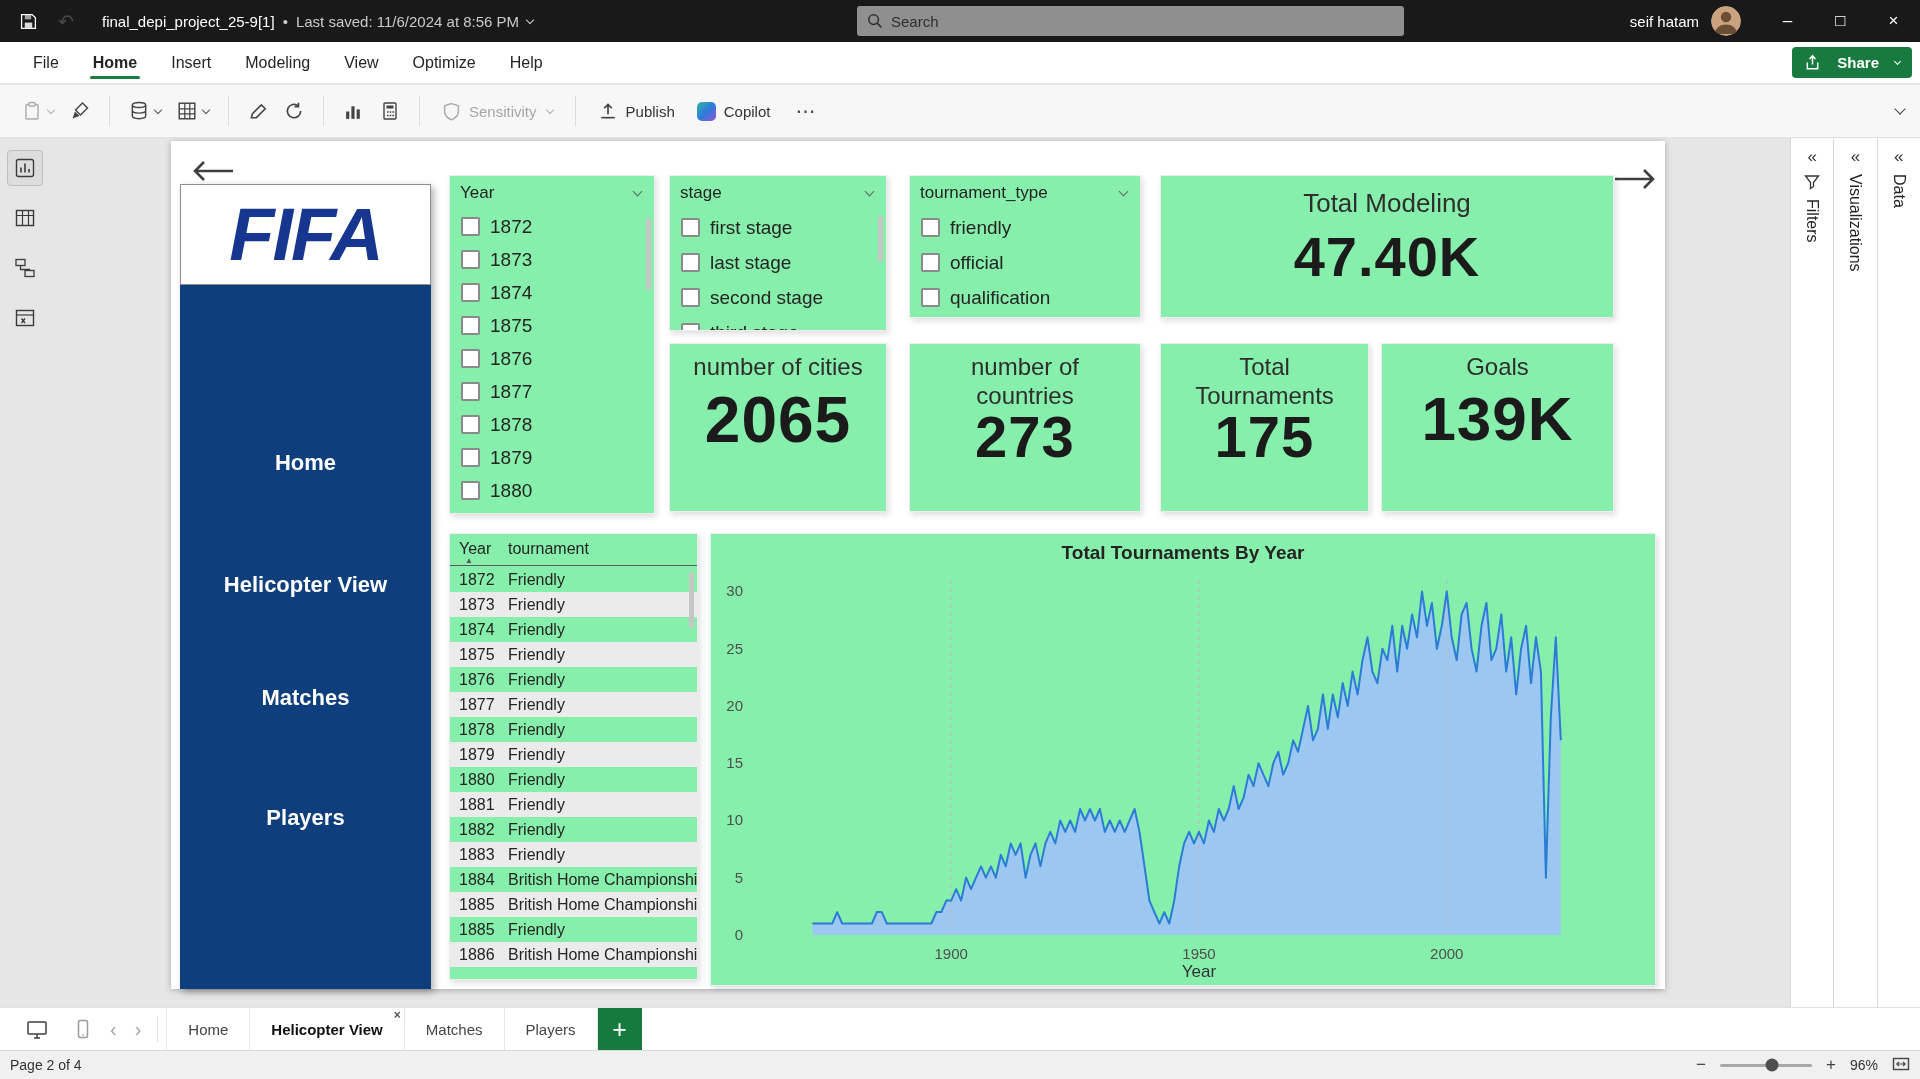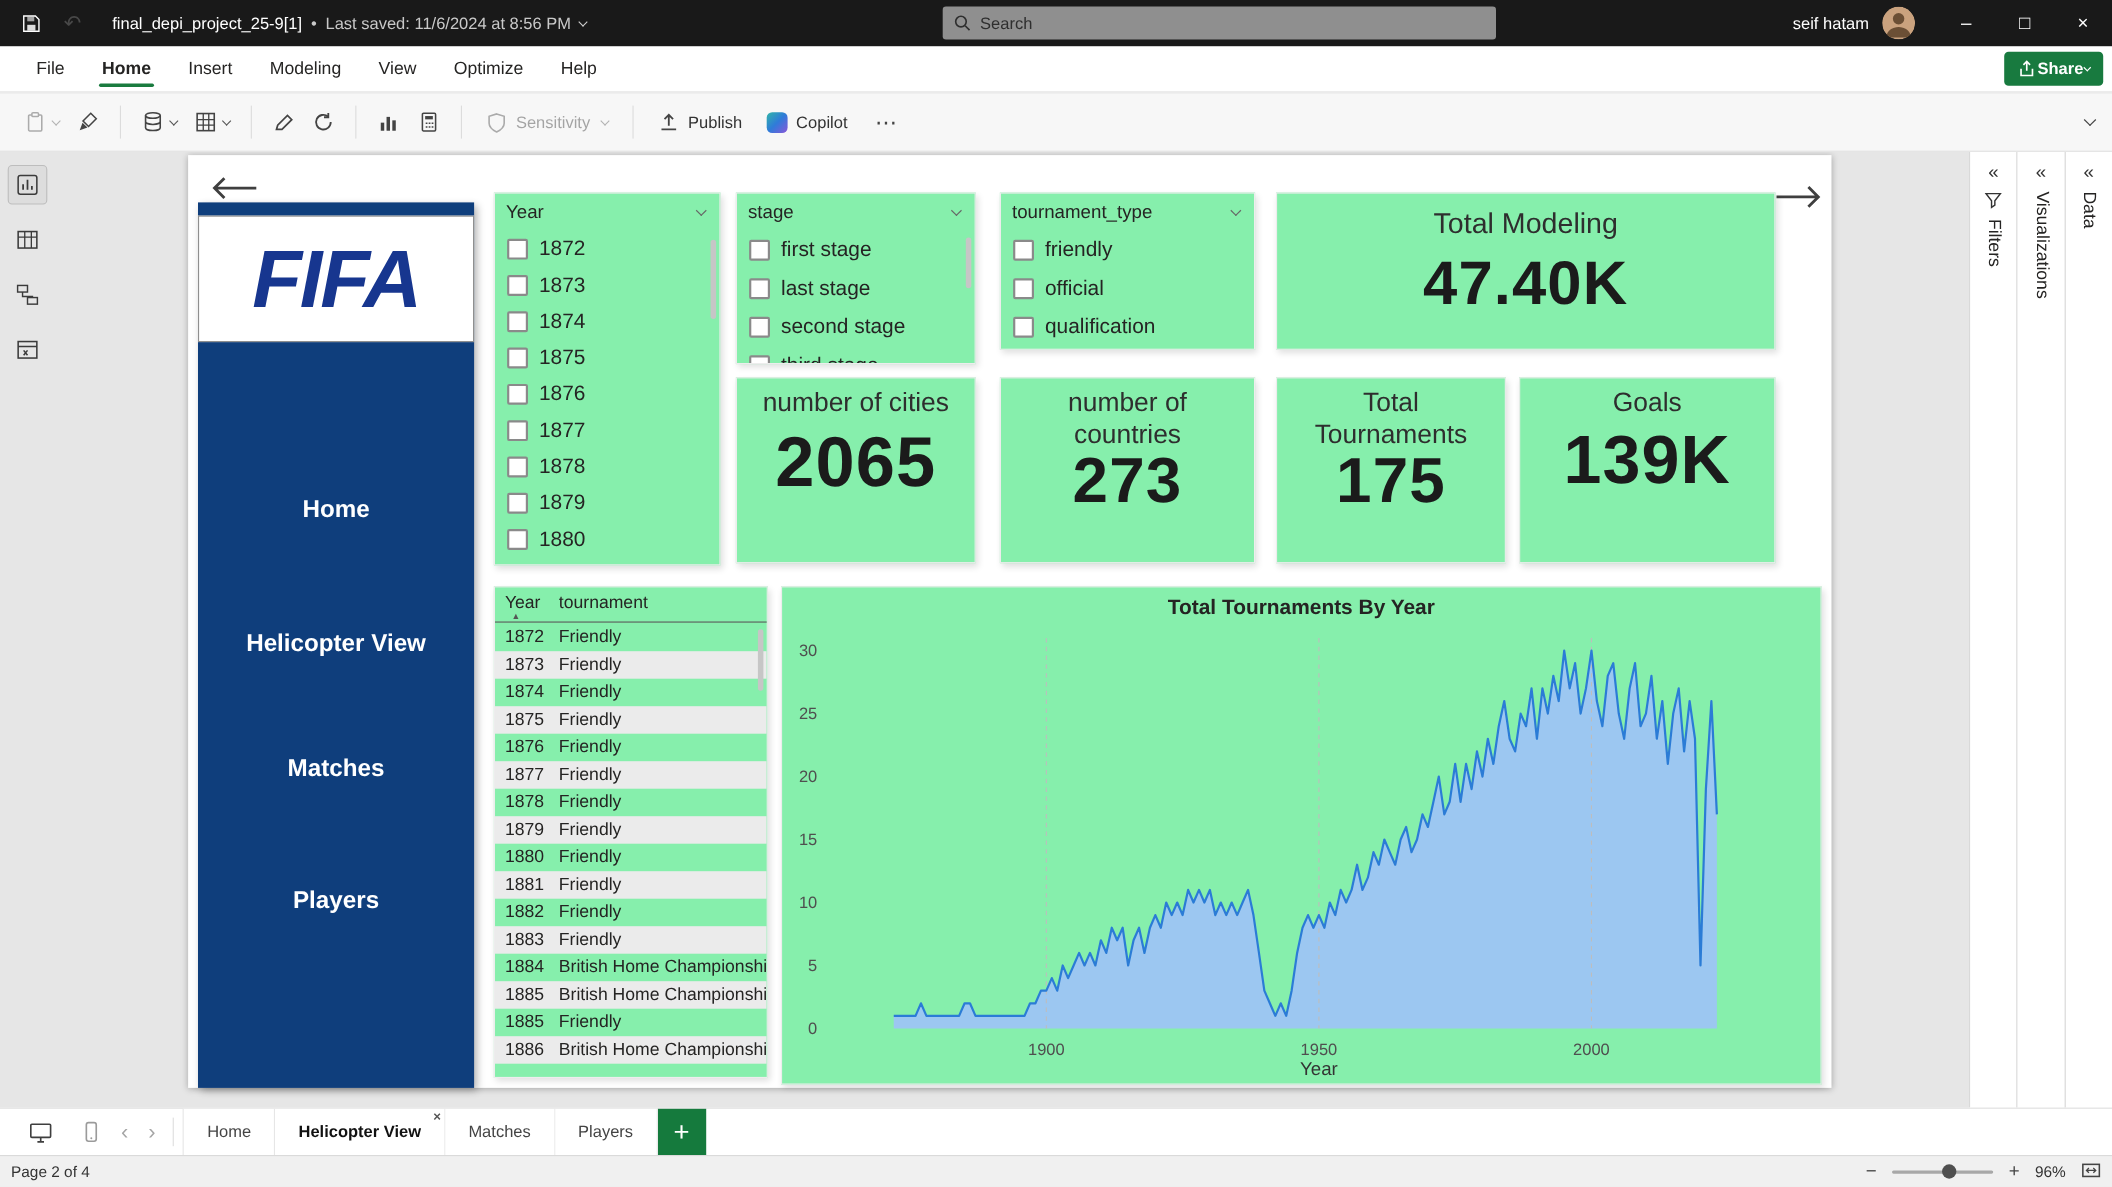--- a/index.html
+++ b/index.html
@@ -8,34 +8,34 @@
   .app{position:absolute;inset:0}
   .chev{display:inline-block;width:8px;height:8px;border-right:1.6px solid currentColor;border-bottom:1.6px solid currentColor;transform:rotate(45deg)}
   
   .titlebar{position:absolute;left:0;top:0;right:0;height:42px;background:#191919;color:#fff;display:flex;align-items:center;z-index:20}
   .tb-left{display:flex;align-items:center;gap:10px;padding-left:14px}
   .tb-btn{width:28px;height:28px;display:flex;align-items:center;justify-content:center;font-size:19px;color:#e8e8e8}
   .tb-btn.disabled{color:#8a8a8a}
   .tb-title{display:flex;align-items:center;gap:8px;font-size:15px;margin-left:12px;white-space:nowrap}
   .tb-dim{color:#c9c9c9}
   .tb-chev{width:6px;height:6px;color:#cfcfcf;margin-top:-3px}
-  .tb-search{position:absolute;left:857px;top:6px;width:503px;height:30px;background:#8f8f8f;border-radius:3px;display:flex;align-items:center;padding:0 10px;gap:8px}
+  .tb-search{position:absolute;left:857px;top:6px;width:547px;height:30px;background:#8f8f8f;border-radius:3px;display:flex;align-items:center;padding:0 10px;gap:8px}
   .tb-search input{flex:1;background:transparent;border:none;outline:none;font-size:15px;color:#1f1f1f;font-family:inherit}
   .tb-search input::placeholder{color:#2e2e2e;opacity:1}
   .tb-right{position:absolute;right:0;top:0;height:42px;display:flex;align-items:center}
   .tb-user{font-size:15px;margin-right:12px}
   .avatar{width:30px;height:30px;border-radius:50%;overflow:hidden;margin-right:20px}
   .win-btn{width:53px;height:42px;display:flex;align-items:center;justify-content:center;font-size:17px;color:#fff}
   
   .menubar{position:absolute;left:0;top:42px;right:0;height:42px;background:#fff;border-bottom:1px solid #e4e4e4;display:flex;align-items:center;z-index:19}
   .menu-items{display:flex;height:100%;padding-left:16px}
   .menu-item{display:flex;align-items:center;padding:0 17px;font-size:16px;color:#252423;position:relative}
   .menu-item.active{font-weight:700}
   .menu-item.active::after{content:"";position:absolute;left:14px;right:14px;bottom:4px;height:3px;background:#1a7b3f;border-radius:2px}
-  .share-btn{position:absolute;right:8px;top:5px;height:31px;background:#187a3f;color:#fff;border:none;border-radius:4px;display:flex;align-items:center;gap:1px;padding:0 12px;font-size:15px;font-family:inherit;font-weight:600}
+  .share-btn{position:absolute;right:8px;top:5px;height:31px;background:#187a3f;color:#fff;border:none;border-radius:4px;display:flex;align-items:center;gap:16px;padding:0 12px;font-size:15px;font-family:inherit;font-weight:600}
   .share-btn .chev{width:5px;height:5px;border-color:#fff;margin-top:-2px}
   
   .ribbon{position:absolute;left:0;top:85px;right:0;height:53px;background:#f7f7f7;border-bottom:1px solid #e1e1e1;display:flex;align-items:center;gap:4px;padding-left:16px;z-index:18}
   .rb-ic{display:flex;align-items:center;gap:4px;padding:6px;color:#444}
   .rb-sep{width:1px;height:30px;background:#dcdcdc;margin:0 9px}
   .rb-group{display:flex;align-items:center;gap:8px;padding:6px 9px;font-size:15px;color:#333}
   .disabled{opacity:.42}
   .chev-s{width:6px;height:6px;color:#555;margin-left:2px;margin-top:-2px}
   .copilot-ic{width:19px;height:19px;border-radius:5px;background:linear-gradient(135deg,#31b5a9,#2f7bd9 50%,#8a57d9)}
   .rb-more{font-size:20px;color:#444;padding:0 12px}
@@ -47,21 +47,21 @@
   .rail-btn.active{background:#dddddd;border:1px solid #bdbdbd}
   .workspace{position:absolute;left:49px;top:0;right:130px;bottom:0;overflow:hidden}
   .page{position:absolute;left:122px;top:3px;width:1494px;height:848px;background:#fff;box-shadow:0 1px 6px rgba(0,0,0,.28)}
   .page>*{position:absolute}
   .right-rails{position:absolute;right:0;top:0;width:130px;bottom:0;display:flex}
   .rail-strip{flex:1;background:#fff;border-left:1px solid #d9d9d9;display:flex;flex-direction:column;align-items:center;padding-top:10px;gap:9px}
   .rail-chev{font-size:17px;color:#333;line-height:1}
   .rail-label{writing-mode:vertical-rl;font-size:16px;color:#252423}
   
   .nav-panel{left:9px;top:43px;width:251px;height:805px;background:#0f3e7c;box-shadow:3px 3px 7px rgba(0,0,0,.3)}
-  .fifa-logo{position:absolute;left:0;top:12px;width:100%;height:115px;background:#fff;border:1px solid #8f8f8f;display:flex;align-items:center;justify-content:center;font-size:74px;font-weight:800;font-style:italic;color:#17368f;letter-spacing:-2px}
+  .fifa-logo{position:absolute;left:0;top:0;width:100%;height:101px;background:#fff;border:1px solid #8f8f8f;display:flex;align-items:center;justify-content:center;font-size:74px;font-weight:800;font-style:italic;color:#17368f;letter-spacing:-2px}
   .nav-item{position:absolute;width:100%;text-align:center;color:#fff;font-size:22px;font-weight:700}
   .nav-item:nth-of-type(1){top:266px}.nav-item:nth-of-type(2){top:388px}
   .nav-item:nth-of-type(3){top:501px}.nav-item:nth-of-type(4){top:621px}
   .arrow-btn{color:#3f3f3f}
   .slicer,.card,.tablevis,.chartvis{background:#86efac;border:1px solid #ededed;box-shadow:2px 3px 6px rgba(0,0,0,.13)}
   .slicer-head{display:flex;align-items:center;justify-content:space-between;padding:7px 10px 2px}
   .slicer-title{font-size:17px;color:#252423}
   .chev-g{width:7px;height:7px;color:#666;margin-right:3px;margin-top:-3px}
   .slicer-body{position:absolute;top:34px;left:0;right:0;bottom:0;overflow:hidden}
   .slicer-item{display:flex;align-items:center;gap:10px;padding:0 11px;height:33px}

